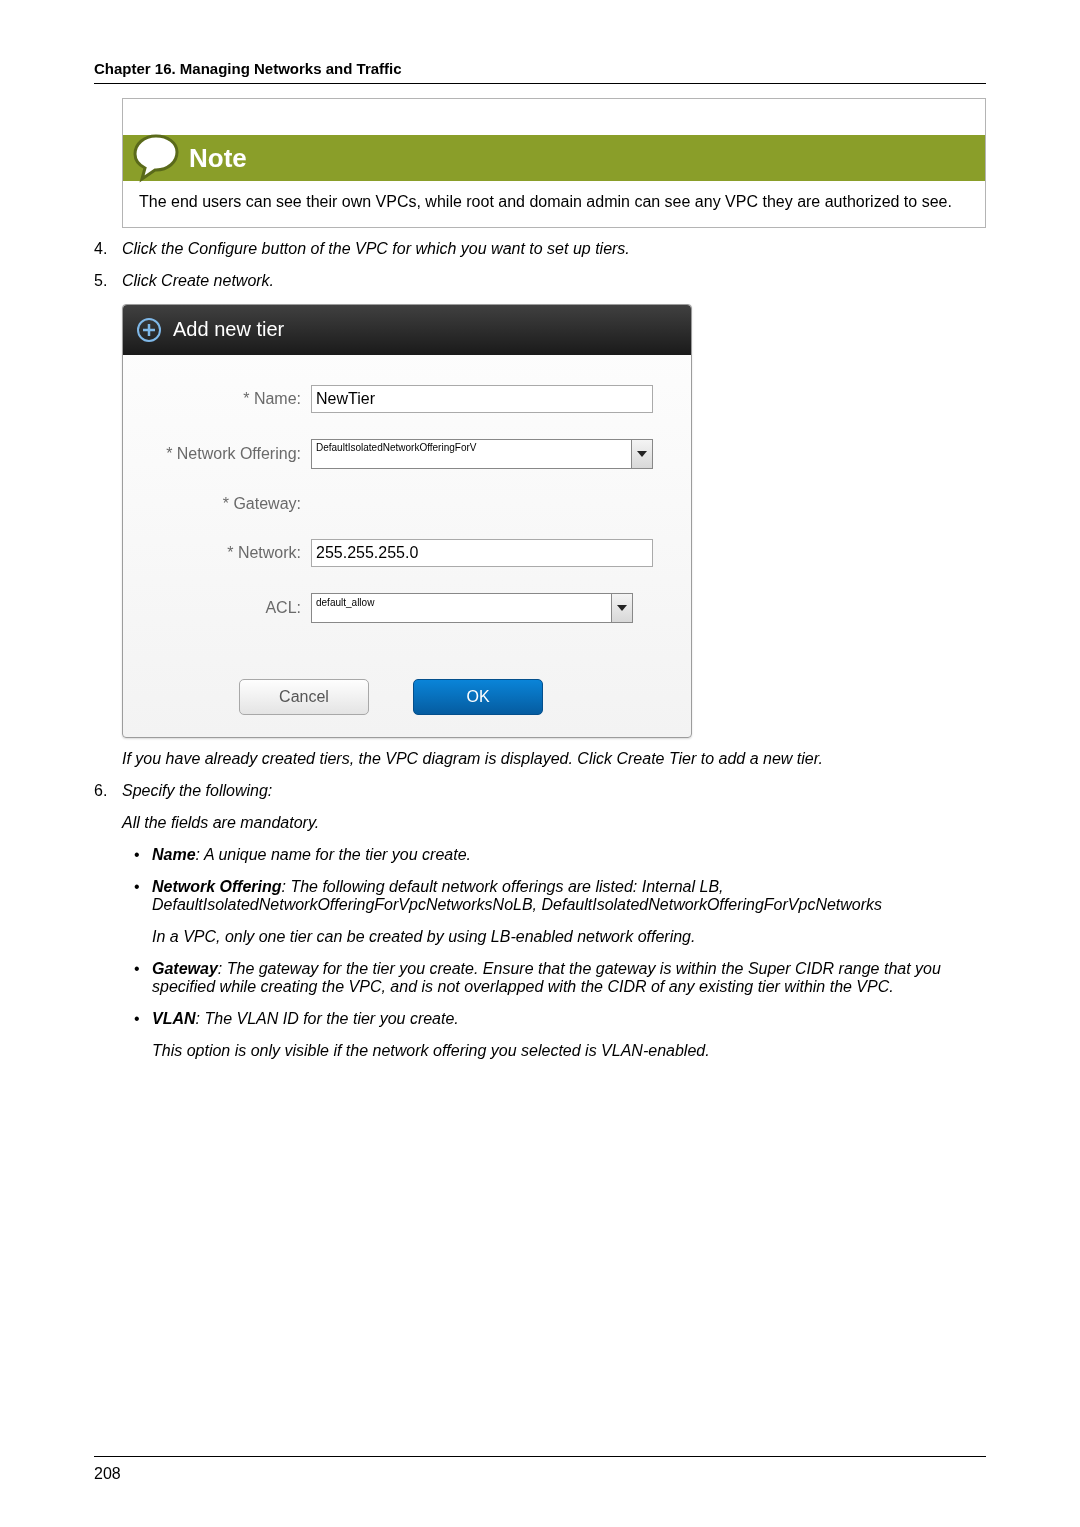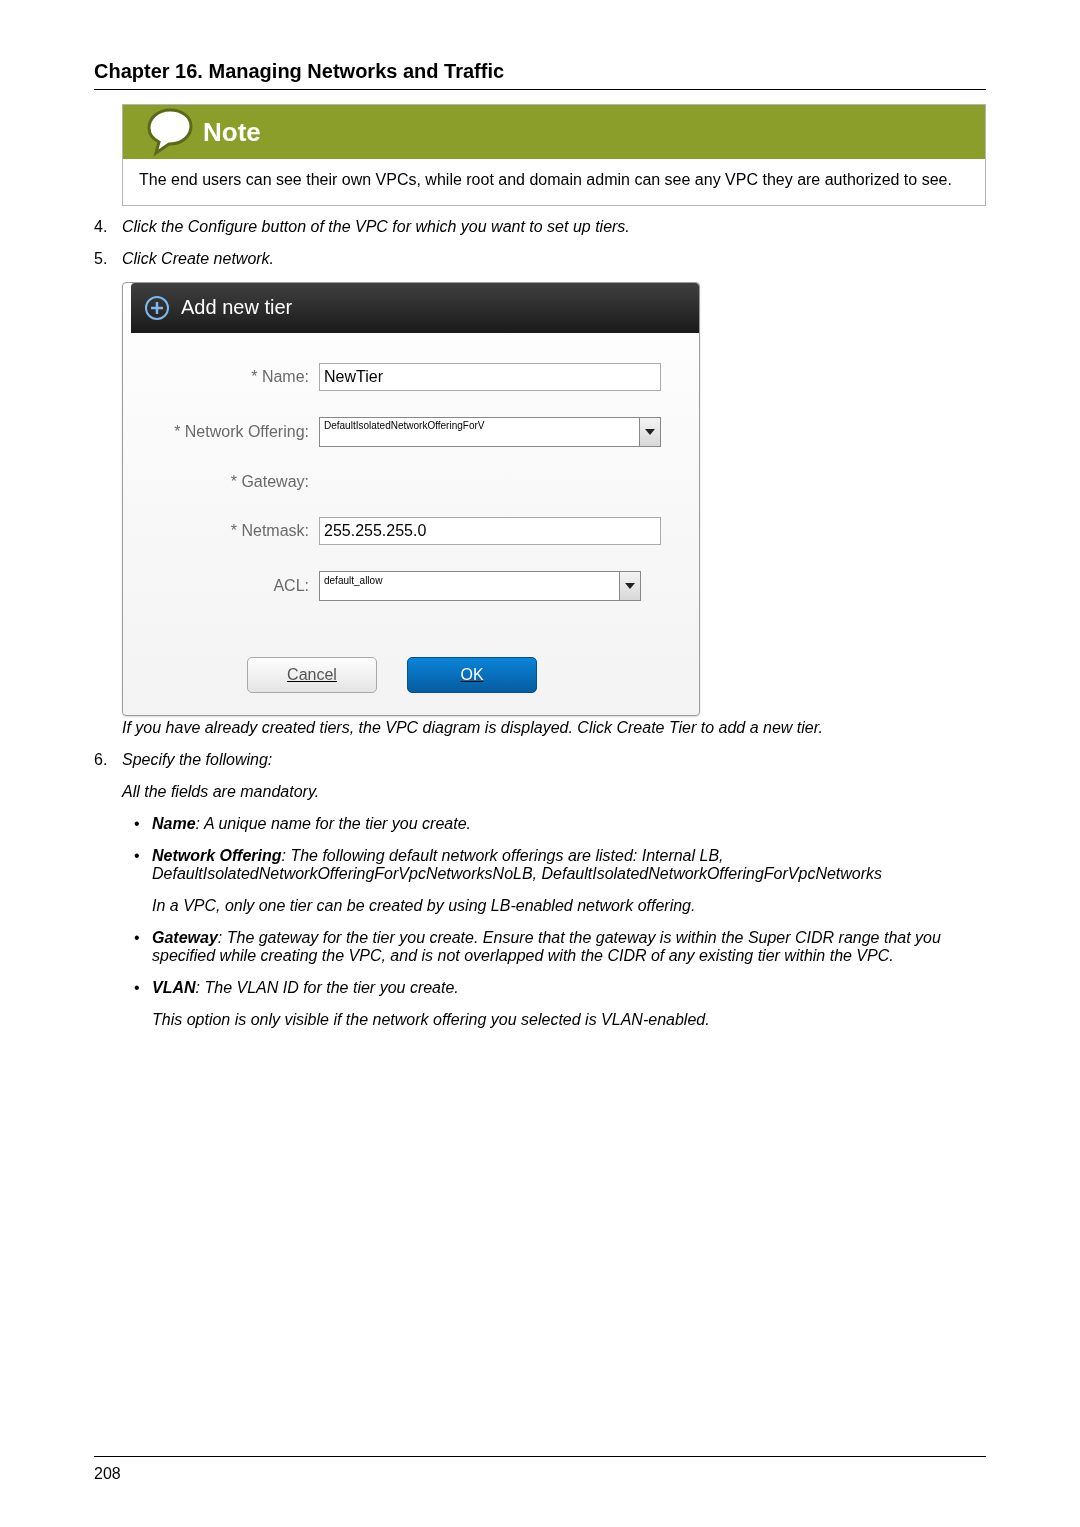--- a/index.html
+++ b/index.html
@@ -13,21 +13,21 @@
   .page {
     width: 1080px;
     min-height: 1527px;
     box-sizing: border-box;
     padding: 60px 94px 40px 94px;
     margin: 0 auto;
     position: relative;
   }
   .chapter-heading {
     font-weight: bold;
-    font-size: 20px;
+    font-size: 15px;
     margin-bottom: 6px;
   }
   hr.rule {
     border: none;
     border-top: 1px solid #000;
     margin: 0 0 14px 0;
   }
   hr.bottom-rule {
     border: none;
     border-top: 1px solid #000;
@@ -39,22 +39,23 @@
     margin-bottom: 12px;
   }
   .note-box {
     border: 1px solid #b4b4b4;
   }
   .note-header {
     background: #8a9e29;
     color: #fff;
     display: flex;
     align-items: center;
-    height: 54px;
-    padding-left: 20px;
+    height: 46px;
+    padding-left: 6px;
+    margin-top: 36px;
   }
   .note-bubble {
     width: 54px;
     height: 54px;
     margin-top: -8px;
     margin-bottom: -6px;
   }
   .note-title {
     font-size: 26px;
     font-weight: bold;
@@ -110,22 +111,21 @@
   ul.bullets > li p:last-child { margin-bottom: 0; }
   .bold { font-weight: bold; }
 
   
   .dialog {
     width: 568px;
     background: linear-gradient(#fefefe, #f3f3f3);
     border: 1px solid #9c9c9c;
     border-radius: 4px;
     box-shadow: 0 1px 2px rgba(0,0,0,0.15);
-    margin-bottom: 3px;
-    padding-left: 8px;
+    margin-bottom: 12px;
   }
   .dialog-header {
     height: 50px;
     background: linear-gradient(#404040, #1a1a1a);
     border-top-left-radius: 4px;
     border-top-right-radius: 4px;
     display: flex;
     align-items: center;
     color: #fff;
     padding-left: 14px;
@@ -187,23 +187,22 @@
   }
   .acl-select {
     width: 320px;
     height: 28px;
     border: 1px solid #888;
     display: flex;
     background: #fff;
   }
   .dialog-footer {
     display: flex;
-    gap: 30px;
+    gap: 44px;
     padding: 20px 0 22px 116px;
-    text-decoration: underline;
   }
   .btn {
     height: 34px;
     width: 128px;
     border-radius: 5px;
     font-size: 16px;
     display: flex;
     align-items: center;
     justify-content: center;
     cursor: pointer;
@@ -279,21 +278,21 @@
                   <svg width="10" height="6" viewBox="0 0 10 6">
                       <path d="M0 0 L5 6 L10 0 Z" fill="#222"></path>
                     </svg>
                 </div>
               </div>
             </div>
             <div class="form-row">
               <div class="form-label">* Gateway:</div>
             </div>
             <div class="form-row">
-              <div class="form-label">* Netmask:</div>
+              <div class="form-label">* Network:</div>
               <input class="form-input" value="255.255.255.0" style="">
             </div>
             <div class="form-row">
               <div class="form-label">ACL:</div>
               <div class="acl-select">
                 <div class="form-select-text" style="padding-top:3px;">default_allow</div>
                 <div class="form-select-arrow">
                   <svg width="10" height="6" viewBox="0 0 10 6">
                       <path d="M0 0 L5 6 L10 0 Z" fill="#222"></path>
                     </svg>

